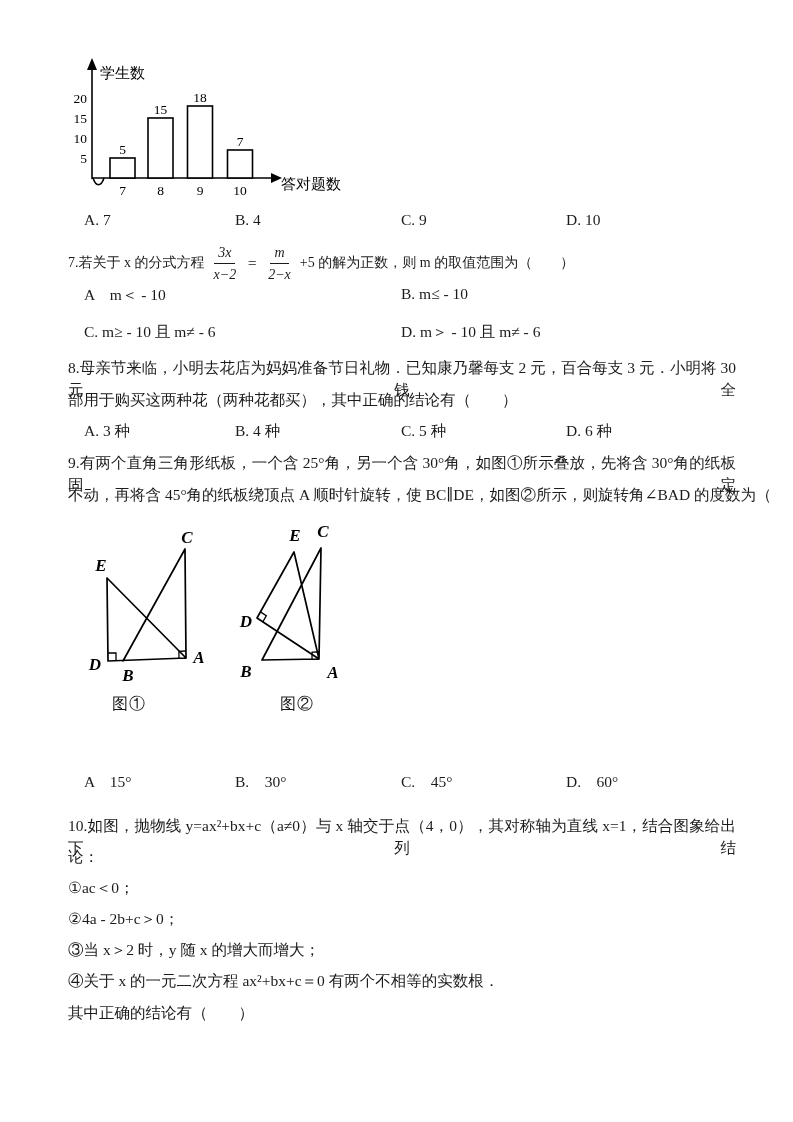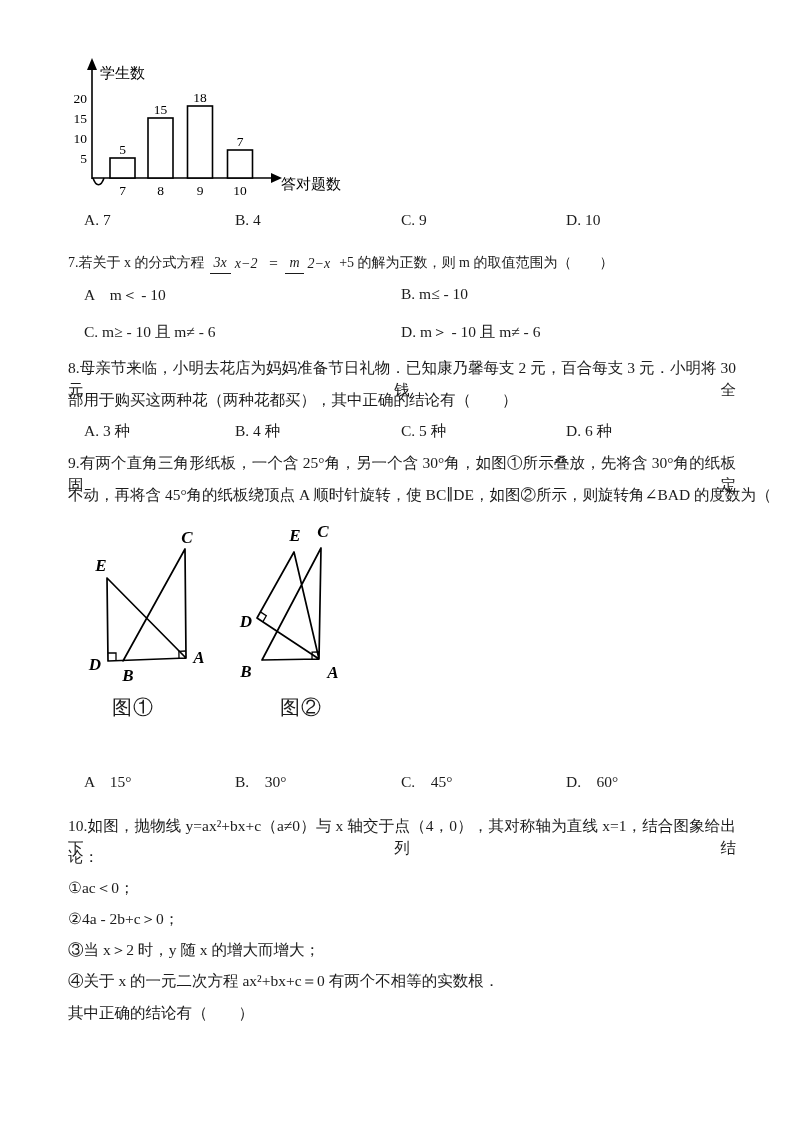--- a/index.html
+++ b/index.html
@@ -14,37 +14,37 @@
   .text-line {
     position:absolute; left:68px; width:668px;
     font-size:15.5px; line-height:22px; white-space:nowrap;
   }
   .justify { white-space:normal; text-align:justify; text-align-last:justify; }
   .opt-row { position:absolute; left:68px; width:690px; height:22px; font-size:15.5px; }
   .opt { position:absolute; top:0; white-space:nowrap; }
   .c1 { left:0;margin-left:16px; } .c2 { left:167px; } .c3 { left:333px; } .c4 { left:498px; }
   
   .q7-line { position:absolute; left:68px; top:237px; height:52px; display:flex; align-items:center; font-size:14px; white-space:nowrap; }
-  .frac { display:inline-flex; flex-direction:row; align-items:center; font-style:italic; margin:0 5px; line-height:19px; }
+  .frac { display:inline-flex; flex-direction:column; align-items:center; font-style:italic; margin:0 5px; line-height:19px; }
   .frac .num { display:block; border-bottom:1.4px solid #1b1b1b; padding:0 4px 1px; }
   .frac .den { display:block; padding:1px 4px 0; }
   
   .chart-svg { position:absolute; left:60px; top:55px; }
   .axis { stroke:#000; stroke-width:1.6; fill:none; }
   .arrow { fill:#000; stroke:none; }
   .bar { fill:#fff; stroke:#000; stroke-width:1.6; }
   .bar-value, .tick-label { font-size:13.5px; text-anchor:middle; fill:#000; }
   .ytick-label { font-size:13.5px; text-anchor:end; fill:#000; }
   .axis-label { font-size:15px; fill:#000; }
   
   .fig-svg { position:absolute; left:75px; top:523px; }
   .fig-line { stroke:#000; stroke-width:1.7; fill:none; stroke-linecap:round; }
   .ra-mark { stroke:#000; stroke-width:1.3; fill:none; }
   .fig-label { font-size:17px; font-style:italic; font-weight:bold; text-anchor:middle; fill:#000; }
-  .fig-caption { position:absolute; top:694px; font-size:20px; letter-spacing:1px; }
+  .fig-caption { position:absolute; top:694px; font-size:16px; letter-spacing:1px; }
 </style>
 </head>
 <body>
 
 <svg class="chart-svg" width="300" height="150" viewBox="0 0 300 150">
   <line class="axis" x1="32" y1="12" x2="32" y2="124"></line>
   <line class="axis" x1="32" y1="123" x2="212" y2="123"></line>
   <polygon class="arrow" points="32,3 27,15 37,15"></polygon>
   <polygon class="arrow" points="222,123 211,118 211,128"></polygon>
   <path class="axis" d="M 33 123 c 3 9 8 9 11 0"></path>

